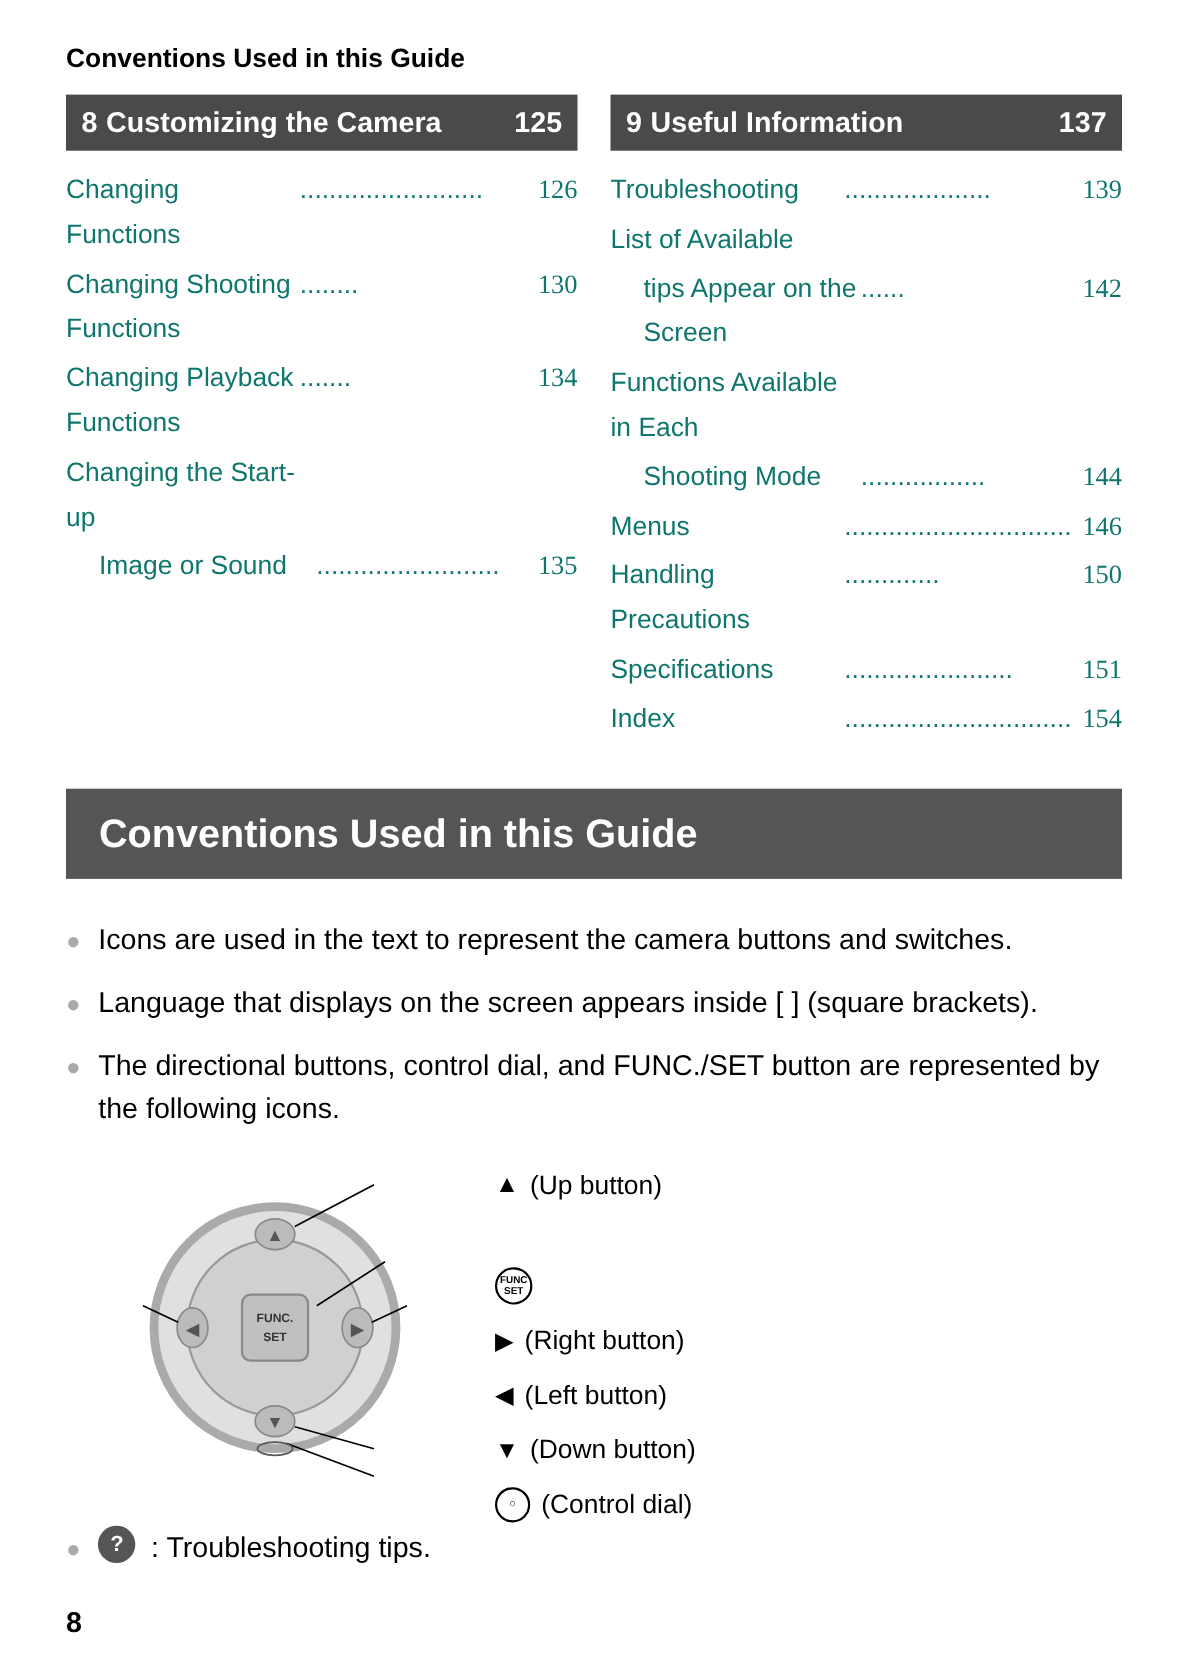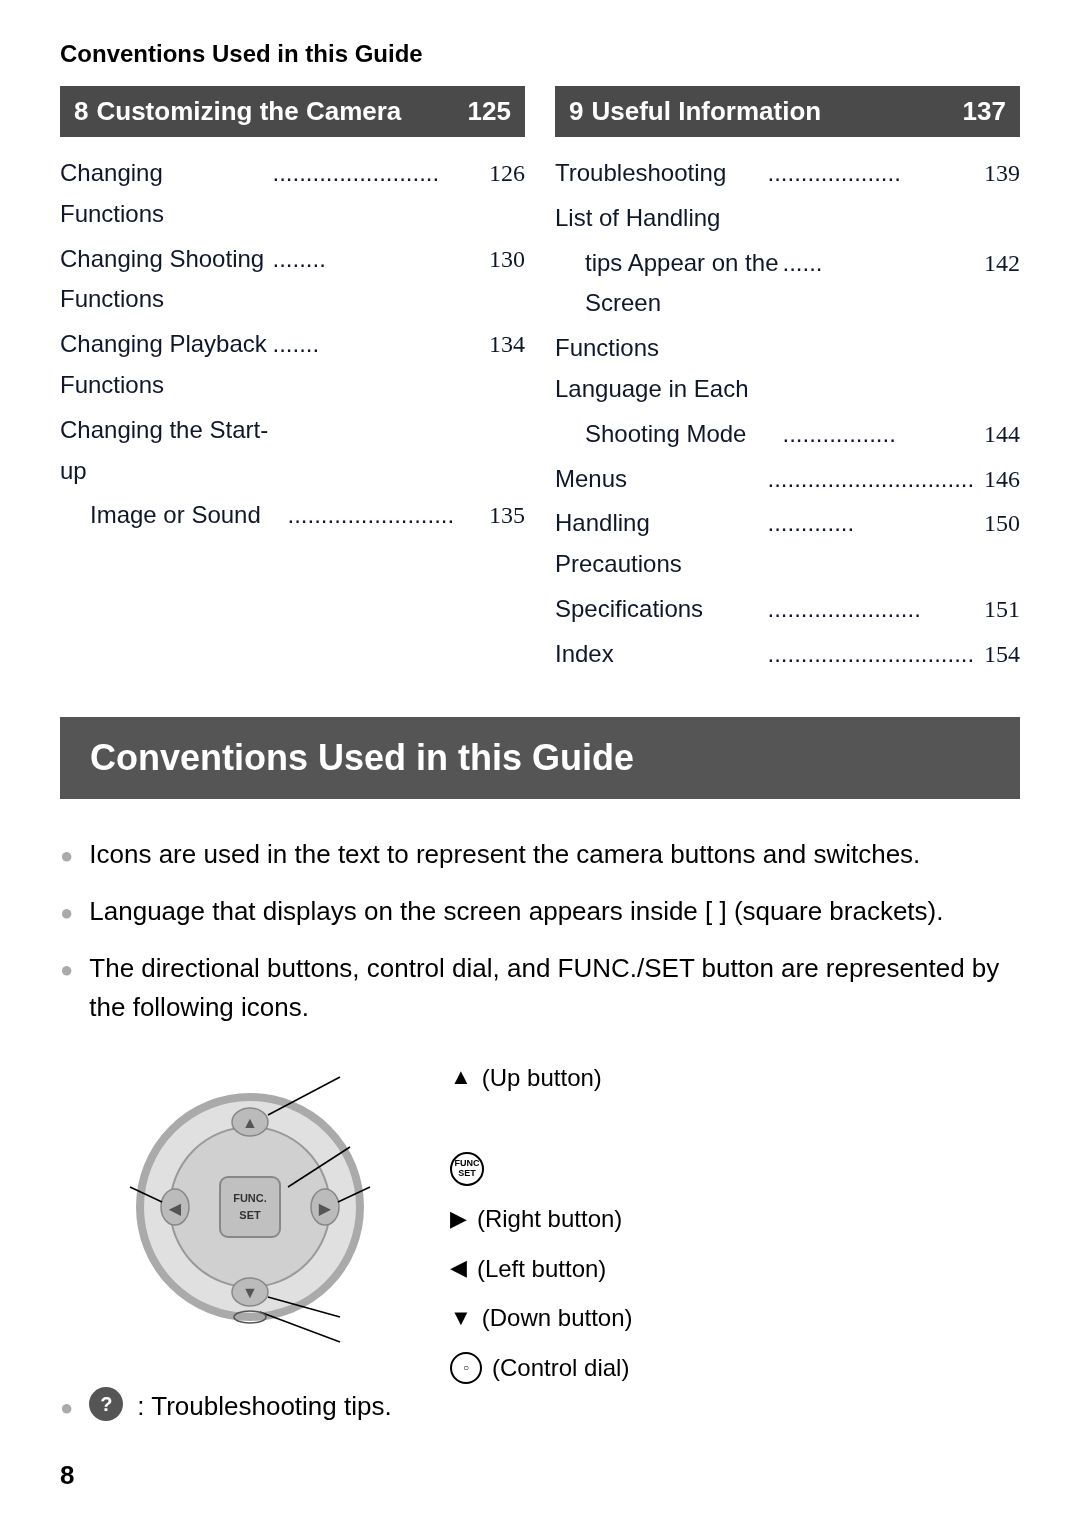--- a/index.html
+++ b/index.html
@@ -40,21 +40,21 @@
       font-size: 26px;
       font-weight: bold;
       margin-bottom: 14px;
     }
 
     .toc-header .num {
       margin-right: 8px;
     }
 
     .toc-entry {
-      color: #0f172a;
+      color: #0f766e;
       font-size: 24px;
       line-height: 1.7;
       display: flex;
       justify-content: flex-start;
       padding: 2px 0;
     }
 
     .toc-entry .entry-text {
       flex: 1;
     }
@@ -256,31 +256,31 @@
       <span>Useful Information</span>
       <span style="margin-left:auto">137</span>
     </div>
 
     <div class="toc-entry">
       <span class="entry-text">Troubleshooting</span>
       <span class="dots">....................</span>
       <span class="page-num">139</span>
     </div>
     <div class="toc-entry">
-      <span class="entry-text">List of Handling</span>
+      <span class="entry-text">List of Available</span>
       <span class="dots"></span>
       <span class="page-num"></span>
     </div>
     <div class="toc-entry toc-entry-indented">
       <span class="entry-text">tips Appear on the Screen</span>
       <span class="dots">......</span>
       <span class="page-num">142</span>
     </div>
     <div class="toc-entry">
-      <span class="entry-text">Functions Language in Each</span>
+      <span class="entry-text">Functions Available in Each</span>
       <span class="dots"></span>
       <span class="page-num"></span>
     </div>
     <div class="toc-entry toc-entry-indented">
       <span class="entry-text">Shooting Mode</span>
       <span class="dots">.................</span>
       <span class="page-num">144</span>
     </div>
     <div class="toc-entry">
       <span class="entry-text">Menus</span>

